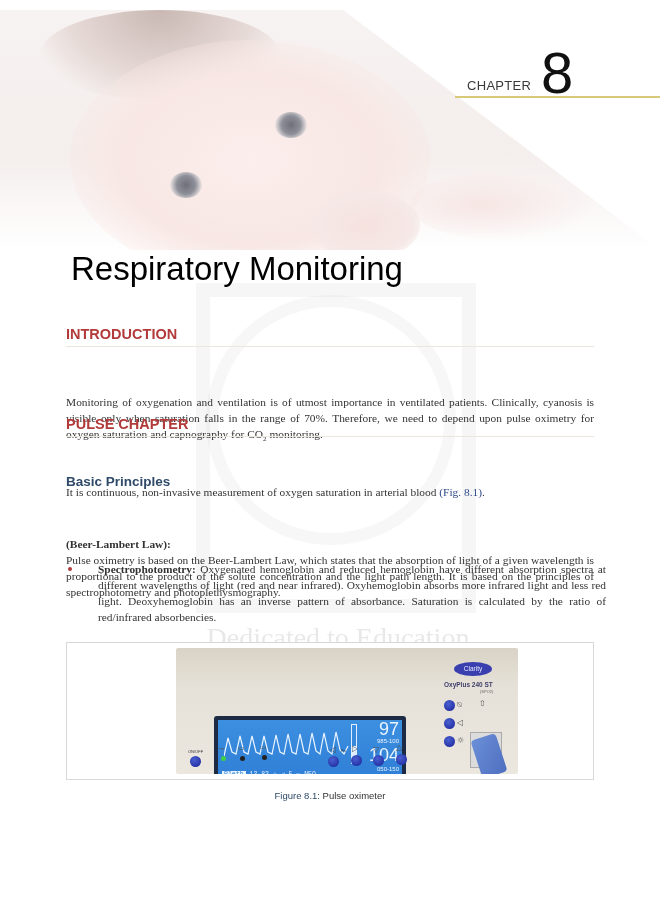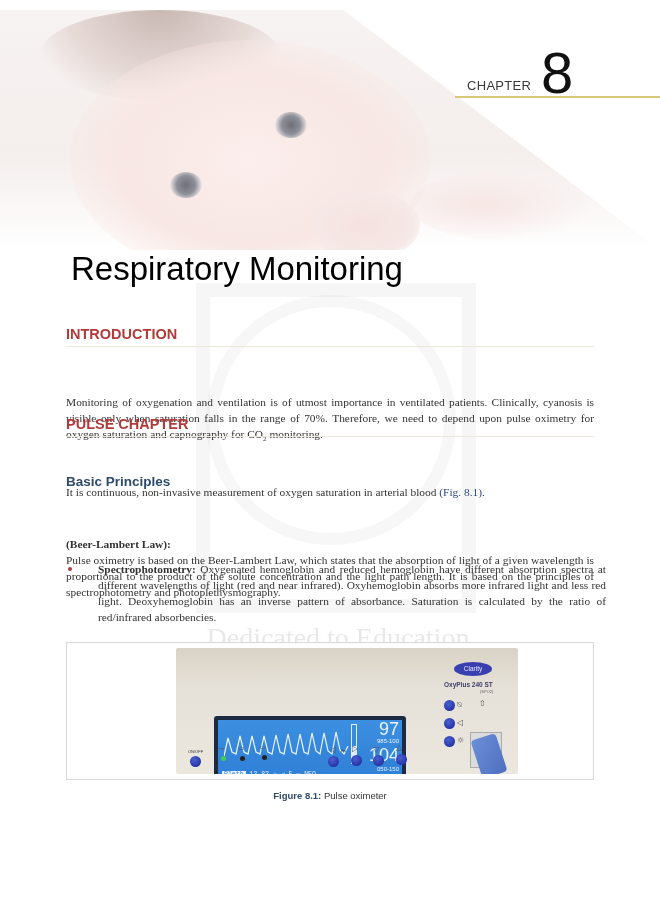--- a/index.html
+++ b/index.html
@@ -160,21 +160,21 @@
   }
   .cable {
     position: absolute; left: 300px; top: 88px; width: 26px; height: 40px;
     background: linear-gradient(135deg, #6c8fd8 0%, #4d6fbf 100%); border-radius: 4px; transform: rotate(-18deg);
   }
 
   .caption {
     position: absolute; left: 0; top: 790px; width: 660px; text-align: center;
     font-family: "Liberation Sans", sans-serif; font-size: 9.5px; color: #333;
   }
-  .caption-label { color: #2f4a68; font-weight: 700; }
+  .caption-label { color: #2f4a68; font-weight: 400; }
 </style>
 </head>
 <body>
 
 <div class="hero">
   <div class="hero-bg"></div>
   <div class="hair"></div>
   <div class="face"></div>
   <div class="eye left"></div>
   <div class="eye right"></div>

